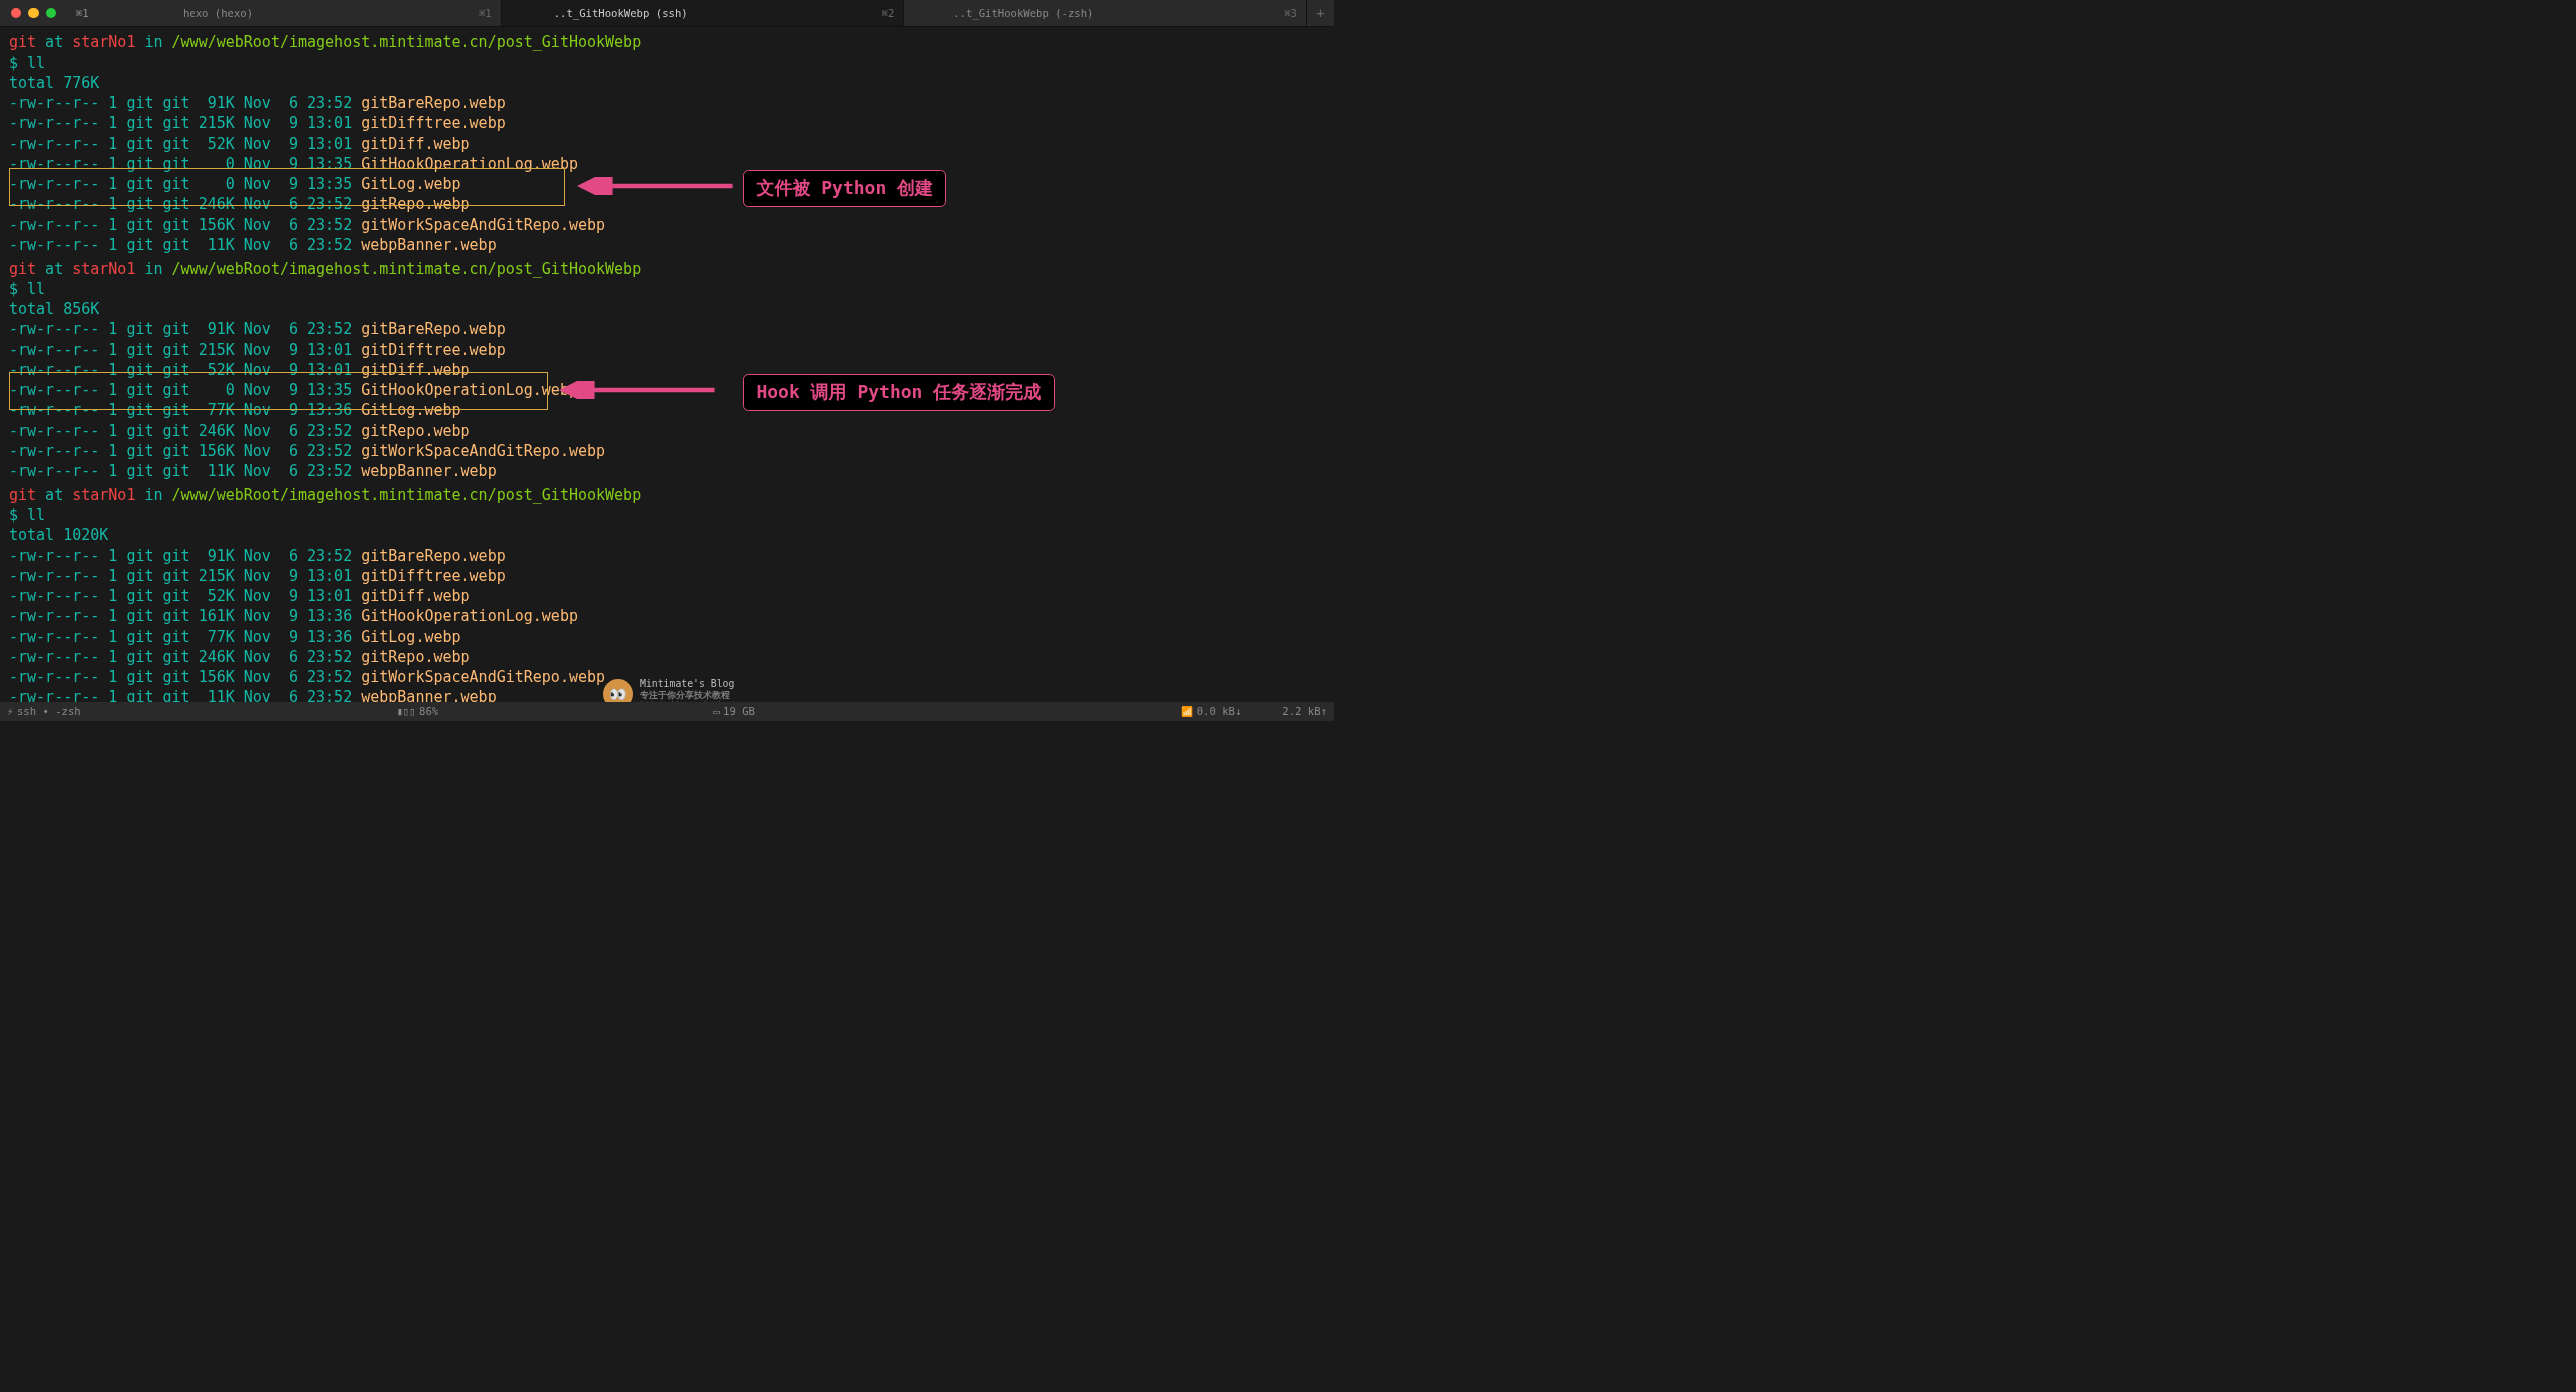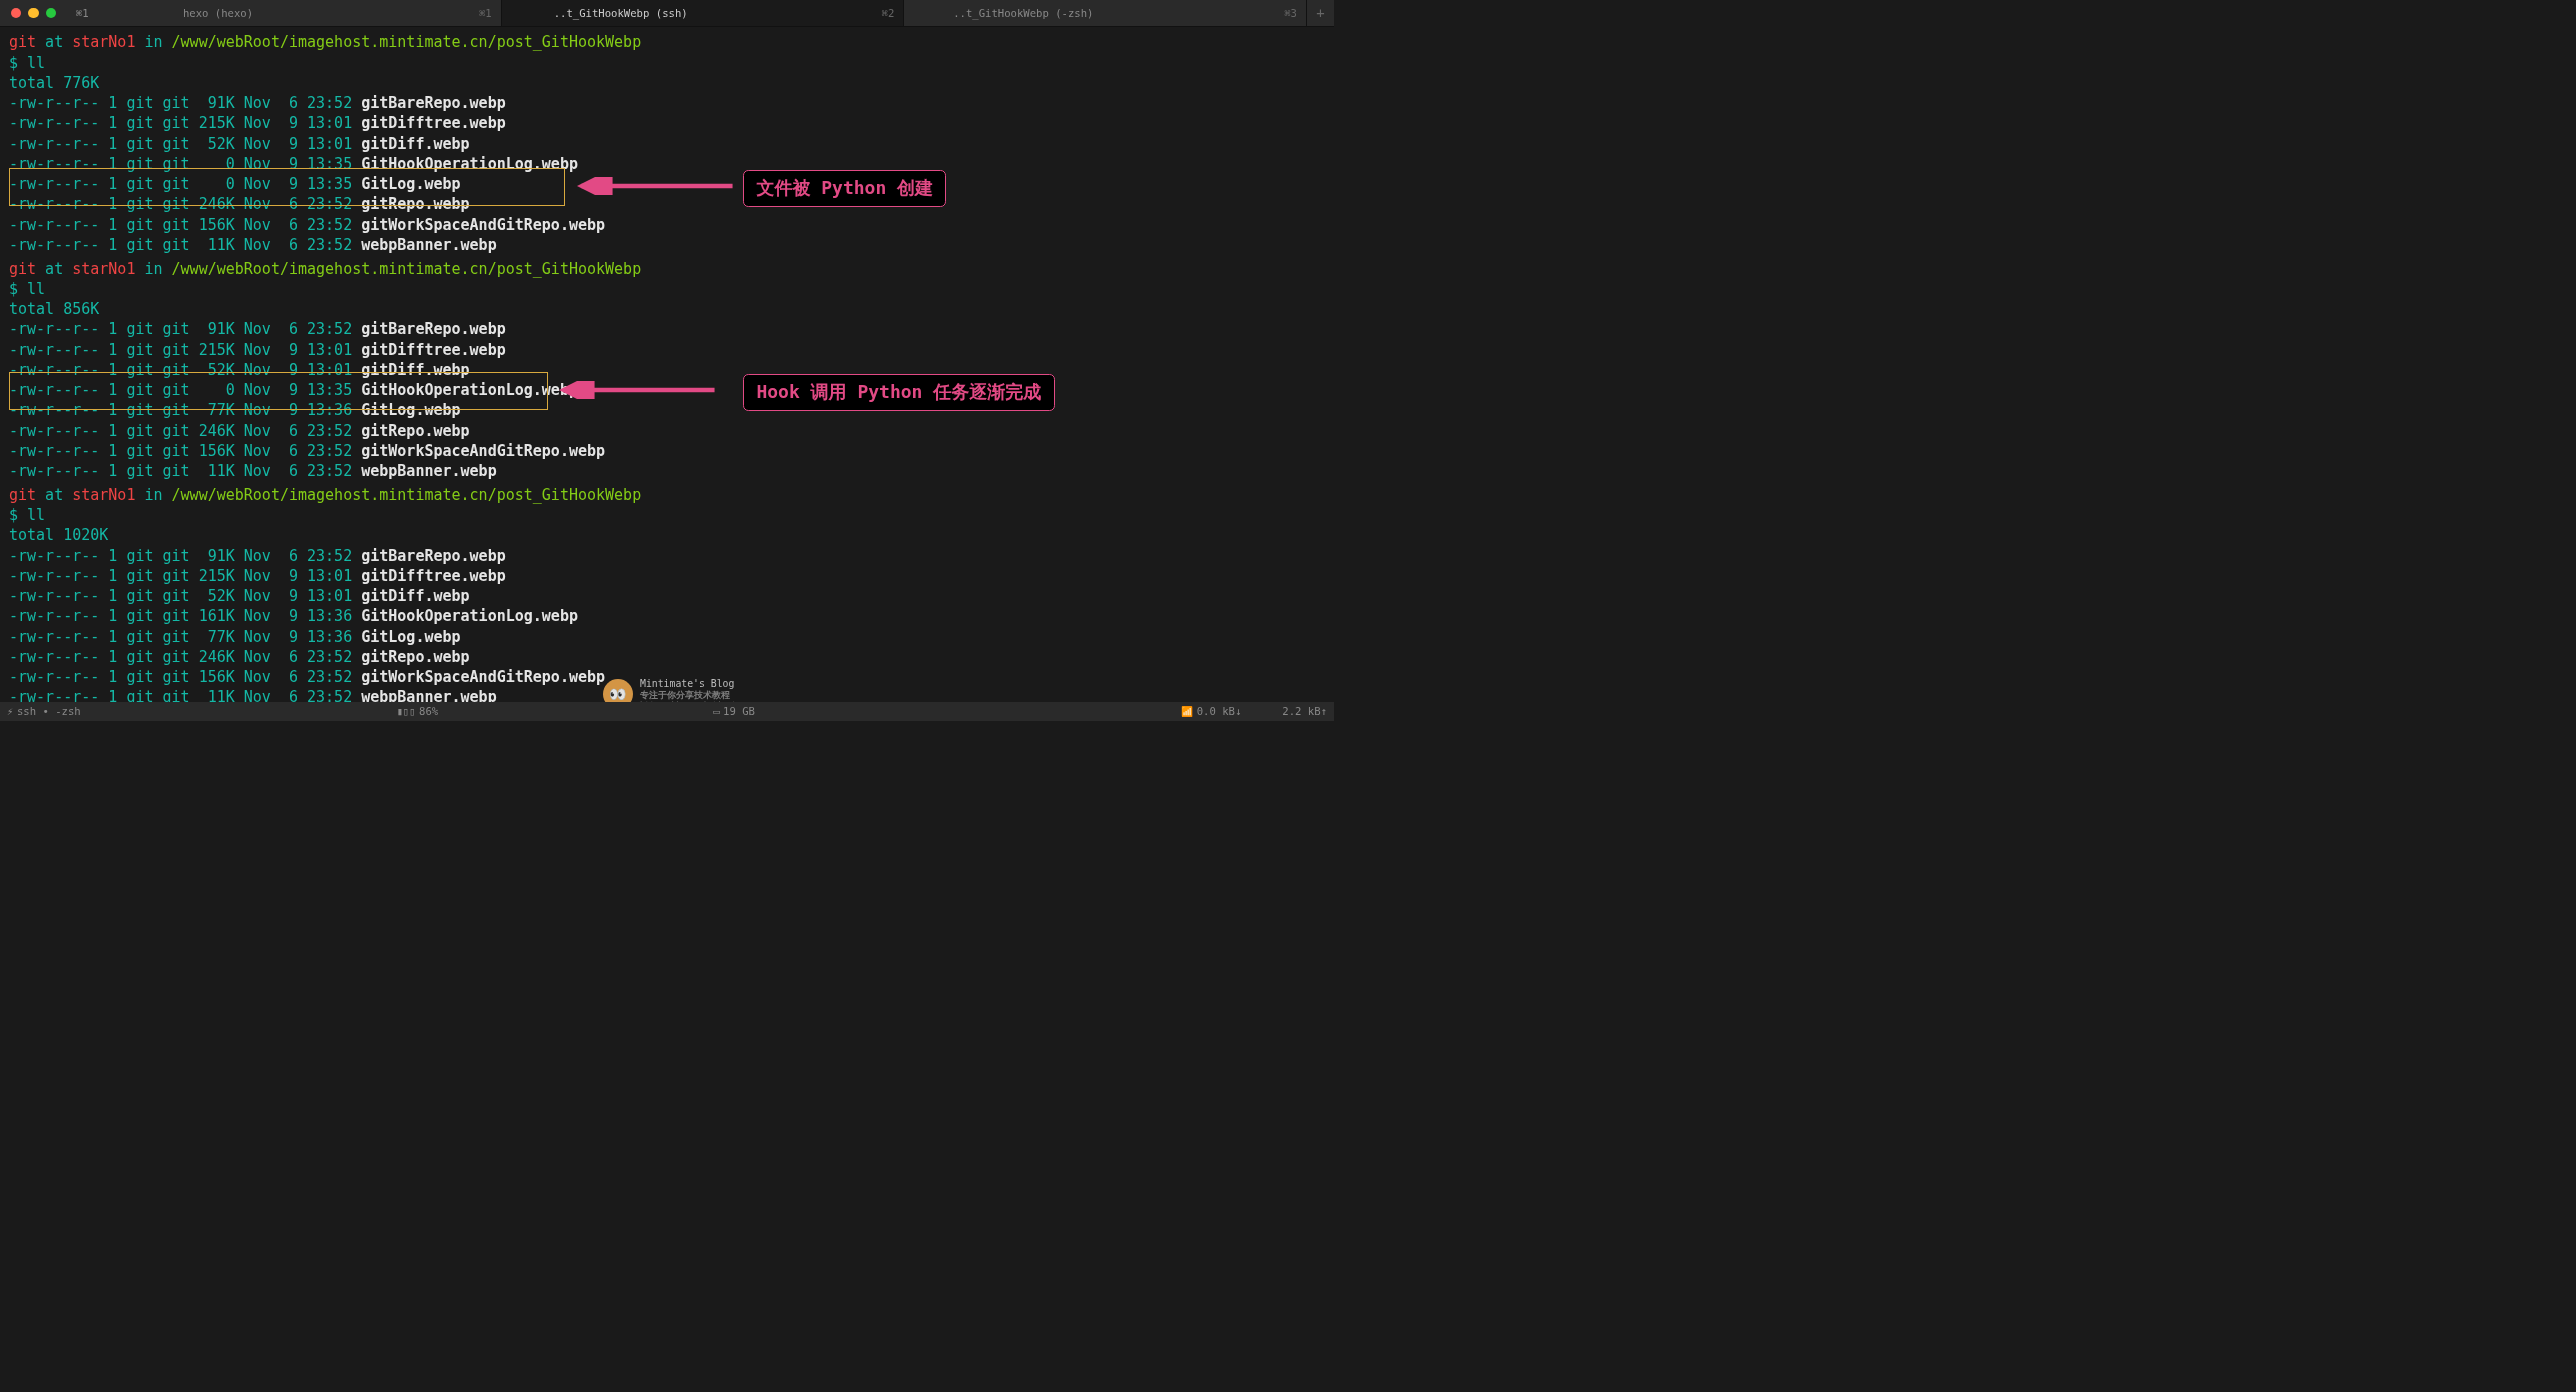--- a/index.html
+++ b/index.html
@@ -44,21 +44,21 @@
   .tab.active { background: #1a1a1a; color: #ccc; }
   .tab .title { flex: 1; text-align: center; }
   .tab .short { color: #666; padding-right: 9px; }
   .plus { width: 27px; display: flex; align-items: center; justify-content: center; color: #666; font-size: 14px; }
 
   
   .term { padding: 5.3px 9px 0 9px; white-space: pre; }
   .clr-green { color: #ef4444; }
   .clr-white { color: #14b8a6; }
   .clr-cyan  { color: #84cc16; }
-  .clr-pink  { color: #e5e5e5; font-weight: bold; }
+  .clr-pink  { color: #fdba74; }
   .cursor { display: inline-block; width: 8px; height: 15px; background: #d0d0d0; vertical-align: text-bottom; }
 
   
   .box {
     position: absolute;
     border: 1.8px solid #d8a93e;
     background: transparent;
     pointer-events: none;
   }
 

